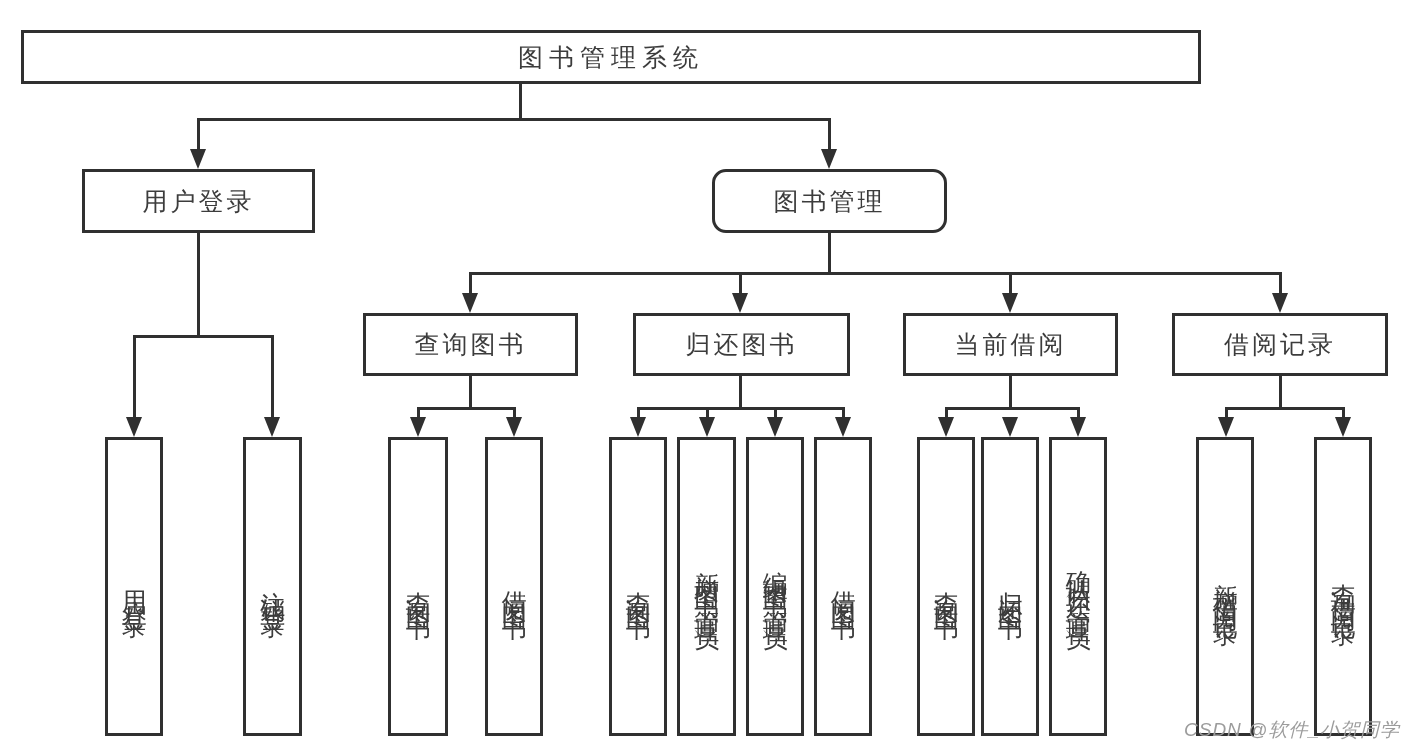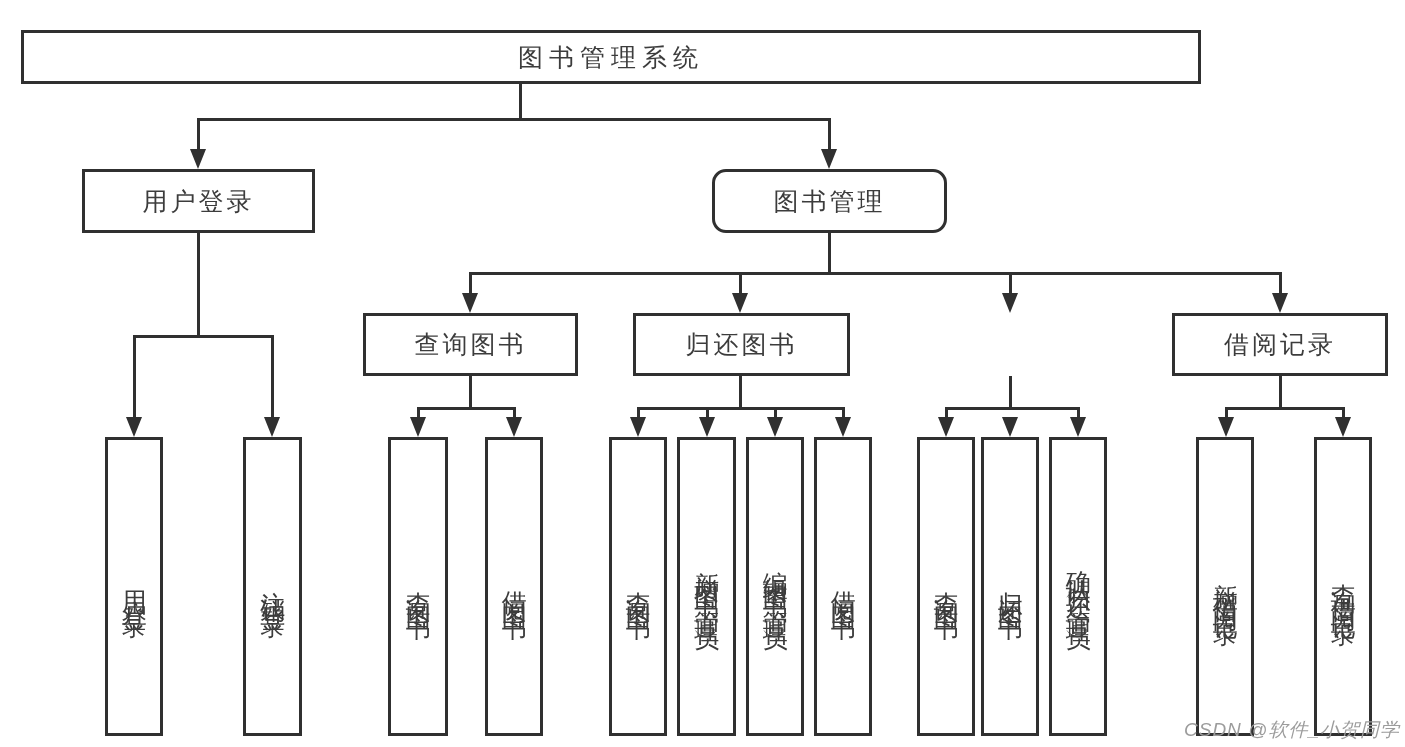--- a/index.html
+++ b/index.html
@@ -60,20 +60,21 @@
   <div class="vline" style="left:739px;top:272px;height:21px;"></div>
   <div class="vline" style="left:1009px;top:272px;height:21px;"></div>
   <div class="vline" style="left:1279px;top:272px;height:21px;"></div>
   <div class="arrow" style="left:462px;top:293px;"></div>
   <div class="arrow" style="left:732px;top:293px;"></div>
   <div class="arrow" style="left:1002px;top:293px;"></div>
   <div class="arrow" style="left:1272px;top:293px;"></div>
 
   <div class="box hbox" style="left:363px;top:313px;width:215px;height:63px;">查询图书</div>
   <div class="box hbox" style="left:633px;top:313px;width:217px;height:63px;">归还图书</div>
+  <div class="box hbox" style="left:903px;top:313px;width:215px;height:63px;">当前借阅</div>
   <div class="box hbox" style="left:1172px;top:313px;width:216px;height:63px;">借阅记录</div>
 
   <div class="vline" style="left:469px;top:376px;height:31px;"></div>
   <div class="hline" style="left:417px;top:407px;width:99px;"></div>
   <div class="vline" style="left:417px;top:407px;height:10px;"></div>
   <div class="vline" style="left:513px;top:407px;height:10px;"></div>
   <div class="arrow" style="left:410px;top:417px;"></div>
   <div class="arrow" style="left:506px;top:417px;"></div>
 
   <div class="vline" style="left:739px;top:376px;height:31px;"></div>

